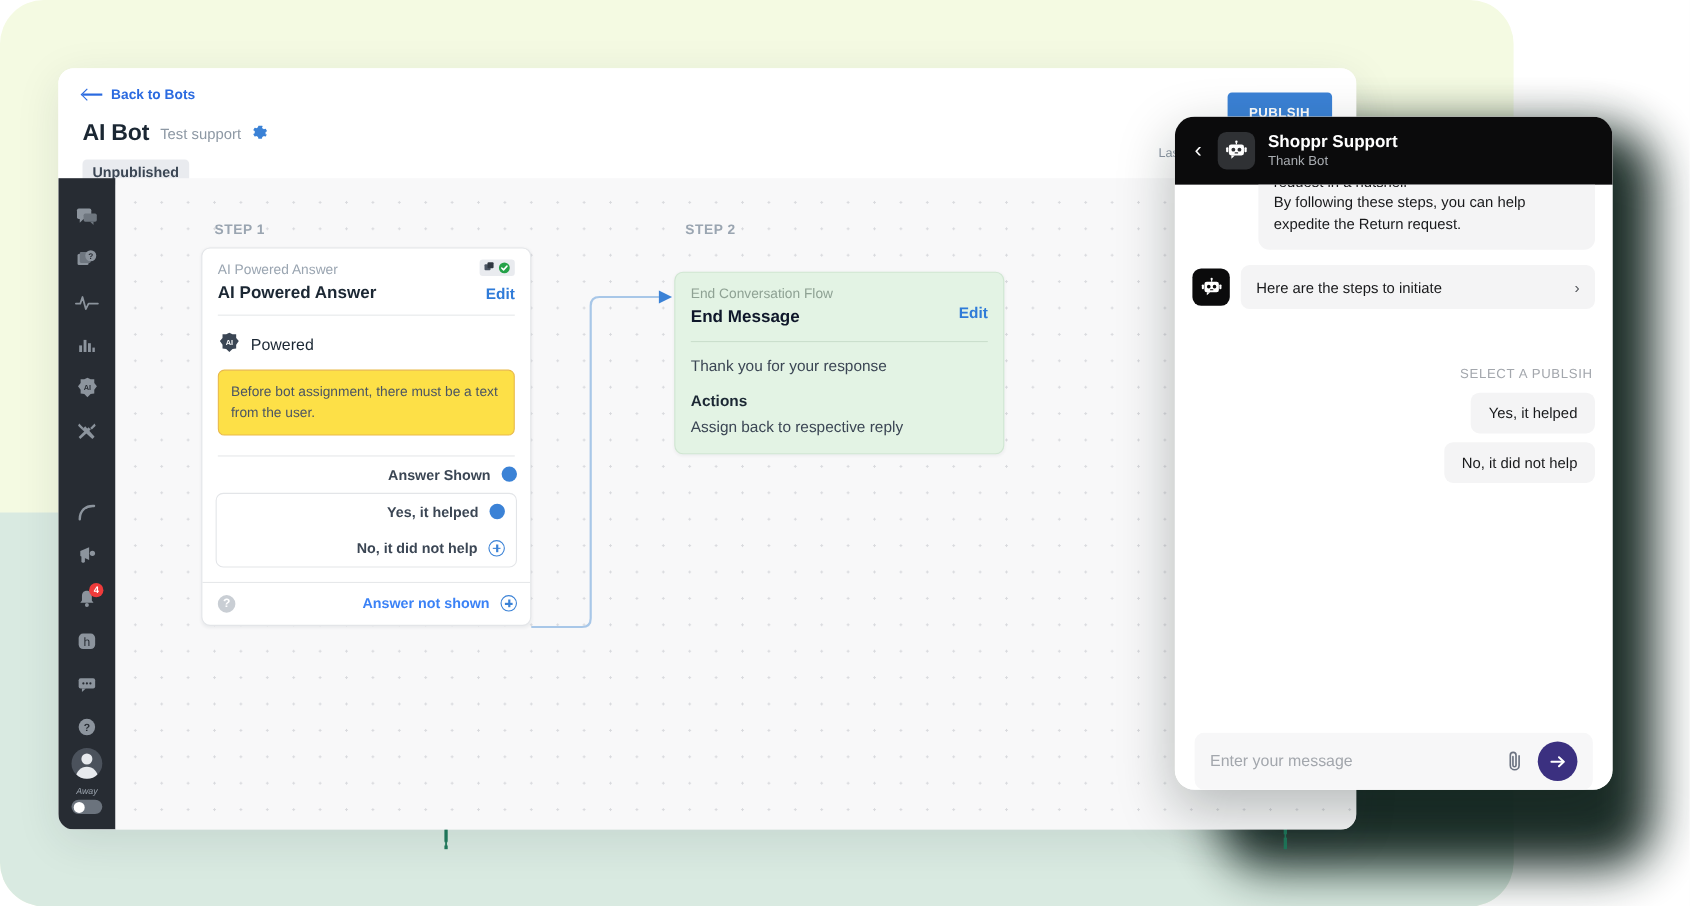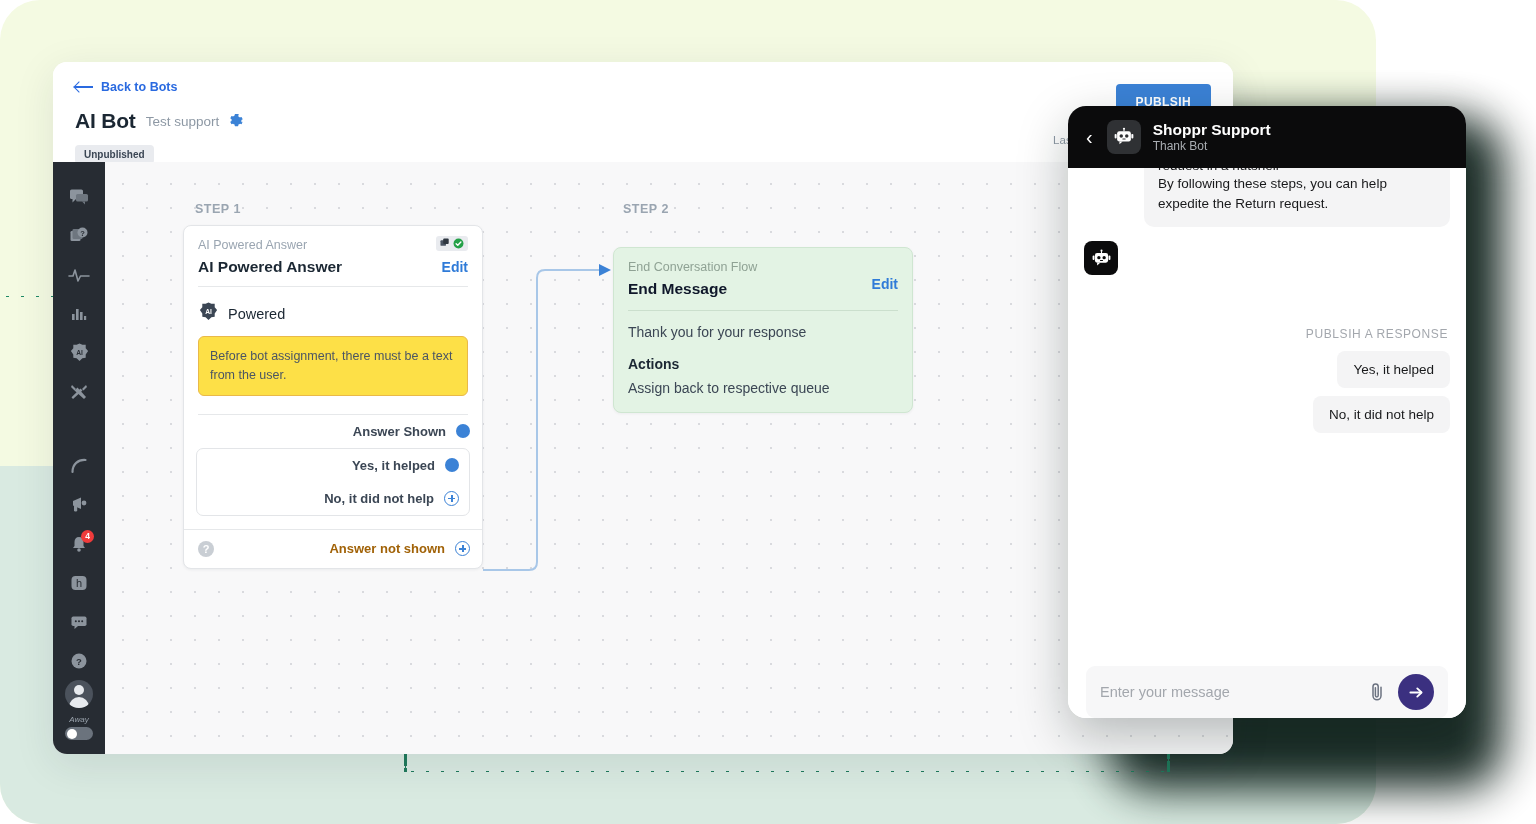--- a/index.html
+++ b/index.html
@@ -70,21 +70,21 @@
   .back-arrow:after{
     content:""; position:absolute; left:0; top:1px; width:7px; height:7px;
     border-left:1.6px solid #2a6ae0; border-bottom:1.6px solid #2a6ae0; transform:rotate(45deg);
   }
   .title-row { display:flex; align-items:center; gap:10px; margin-top:13px; }
   .bot-title { font-size:21px; font-weight:700; color:#1b2733; letter-spacing:-.2px; }
   .bot-sub { font-size:13.5px; color:#8d98a4; }
   .gear { width:15px; height:15px; display:block; }
   .badge-unpub {
     display:inline-block; margin-top:12px;
-    background:#e9ebef; color:#3b4654; font-size:10px; font-weight:700;
+    background:#e9ebef; color:#3b4654; font-size:13px; font-weight:700;
     padding:4px 9px; border-radius:4px;
   }
   .publish-btn {
     position:absolute; right:22px; top:22px;
     background:#3b82d6; color:#fff; border:none; border-radius:4px;
     font-size:12px; font-weight:700; letter-spacing:.4px;
     padding:11px 20px; cursor:pointer; font-family:inherit;
   }
   .saved-text {
     position:absolute; right:22px; top:72px;
@@ -182,21 +182,21 @@
   }
   .sub-group .port-row { padding:9px 10px; }
   .footer-row {
     display:flex; align-items:center; justify-content:space-between;
     border-top:1px solid #e6e8ea; margin-top:13px; padding:11px 12px 11px 14px;
   }
   .q-icon {
     width:16px; height:16px; border-radius:50%; background:#c9ced4; color:#fff;
     font-size:11px; font-weight:700; display:flex; align-items:center; justify-content:center;
   }
-  .footer-right { display:flex; align-items:flex-start; gap:10px; font-size:13px; font-weight:700; color:#a16207; }
+  .footer-right { display:flex; align-items:flex-start; gap:10px; font-size:13px; font-weight:700; color:#3b82f6; }
 
   
   .node-end {
     position:absolute; left:508px; top:85px; width:300px;
     background:#e3f3e4; border:1px solid #cfe6d1; border-radius:8px;
     box-shadow: 0 1px 3px rgba(20,30,45,.05);
   }
   .end-head { padding:12px 14px 0 14px; position:relative; }
   .end-kicker { font-size:12.5px; color:#8fa294; }
   .end-title { font-size:15.5px; font-weight:700; color:#0f172a; margin-top:6px; }
@@ -492,21 +492,21 @@
 
         <div class="node-end">
           <div class="end-head">
             <div class="end-kicker">End Conversation Flow</div>
             <div class="end-title">End Message</div>
             <span class="end-edit">Edit</span>
           </div>
           <div class="end-divider"></div>
           <div class="end-body">Thank you for your response</div>
           <div class="end-actions-h">Actions</div>
-          <div class="end-action">Assign back to respective queue</div>
+          <div class="end-action">Assign back to respective reply</div>
         </div>
 
       </div>
     </div>
   </div>
 
   <div class="chat">
 
     <div class="chat-head">
       <span class="chat-back">‹</span>
@@ -543,23 +543,27 @@
             <rect x="11.4" y="3.6" width="1.2" height="2.2" fill="#fff"></rect>
             <rect x="4.5" y="5.8" width="15" height="11" rx="2.4" fill="#fff"></rect>
             <circle cx="9" cy="11" r="1.9" fill="#0b0b0c"></circle>
             <circle cx="15" cy="11" r="1.9" fill="#0b0b0c"></circle>
             <rect x="10.2" y="13.6" width="3.6" height="1.2" rx=".6" fill="#0b0b0c"></rect>
             <rect x="1.8" y="8.6" width="2.2" height="5" rx="1" fill="#fff"></rect>
             <rect x="20" y="8.6" width="2.2" height="5" rx="1" fill="#fff"></rect>
             <path d="M7 16.8 L7 20 L10.5 16.8 Z" fill="#fff"></path>
           </svg>
         </span>
-      </div>
-
-      <div class="select-label">PUBLSIH A RESPONSE</div>
+        <div class="msg-card">
+          <span>Here are the steps to initiate</span>
+          <span class="chev">›</span>
+        </div>
+      </div>
+
+      <div class="select-label">SELECT A PUBLSIH</div>
 
       <div class="resp-wrap">
         <button class="resp-btn">Yes, it helped</button>
         <button class="resp-btn">No, it did not help</button>
       </div>
     </div>
 
     <div class="chat-foot">
       <div class="composer">
         <input type="text" placeholder="Enter your message" style="">

